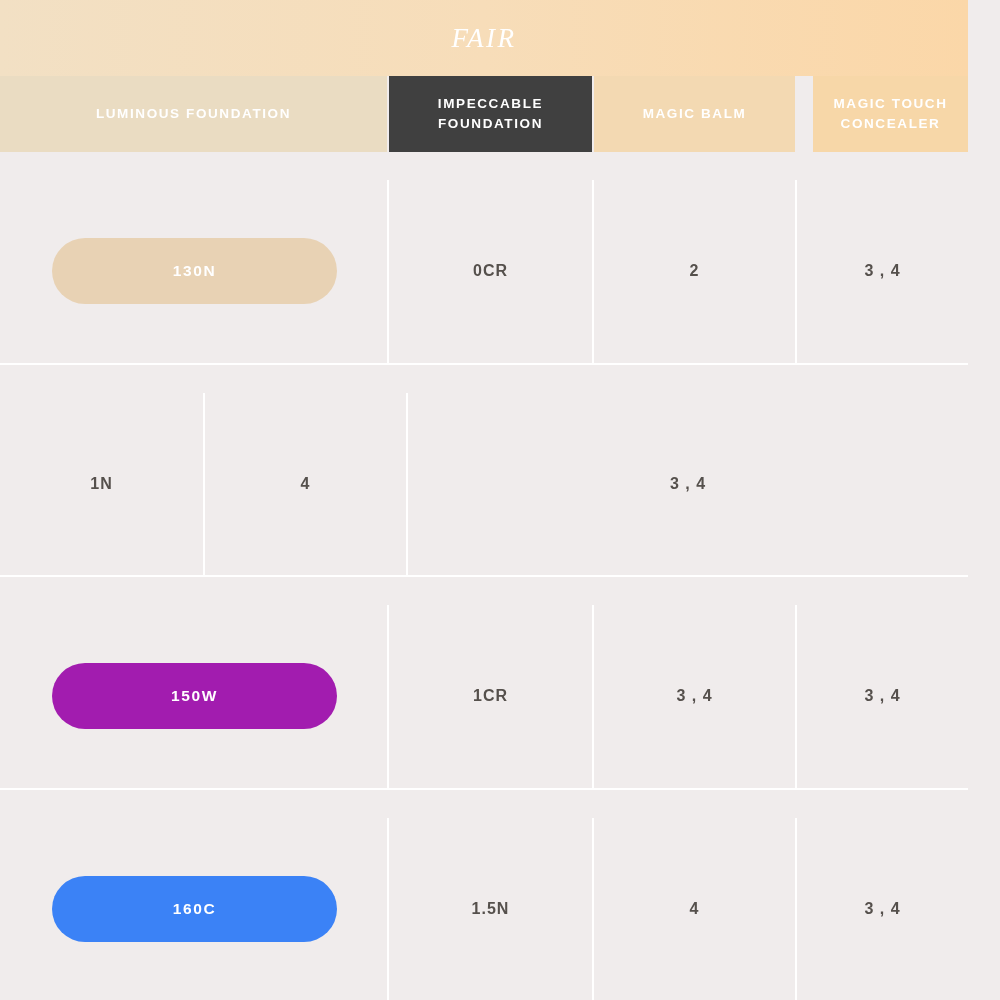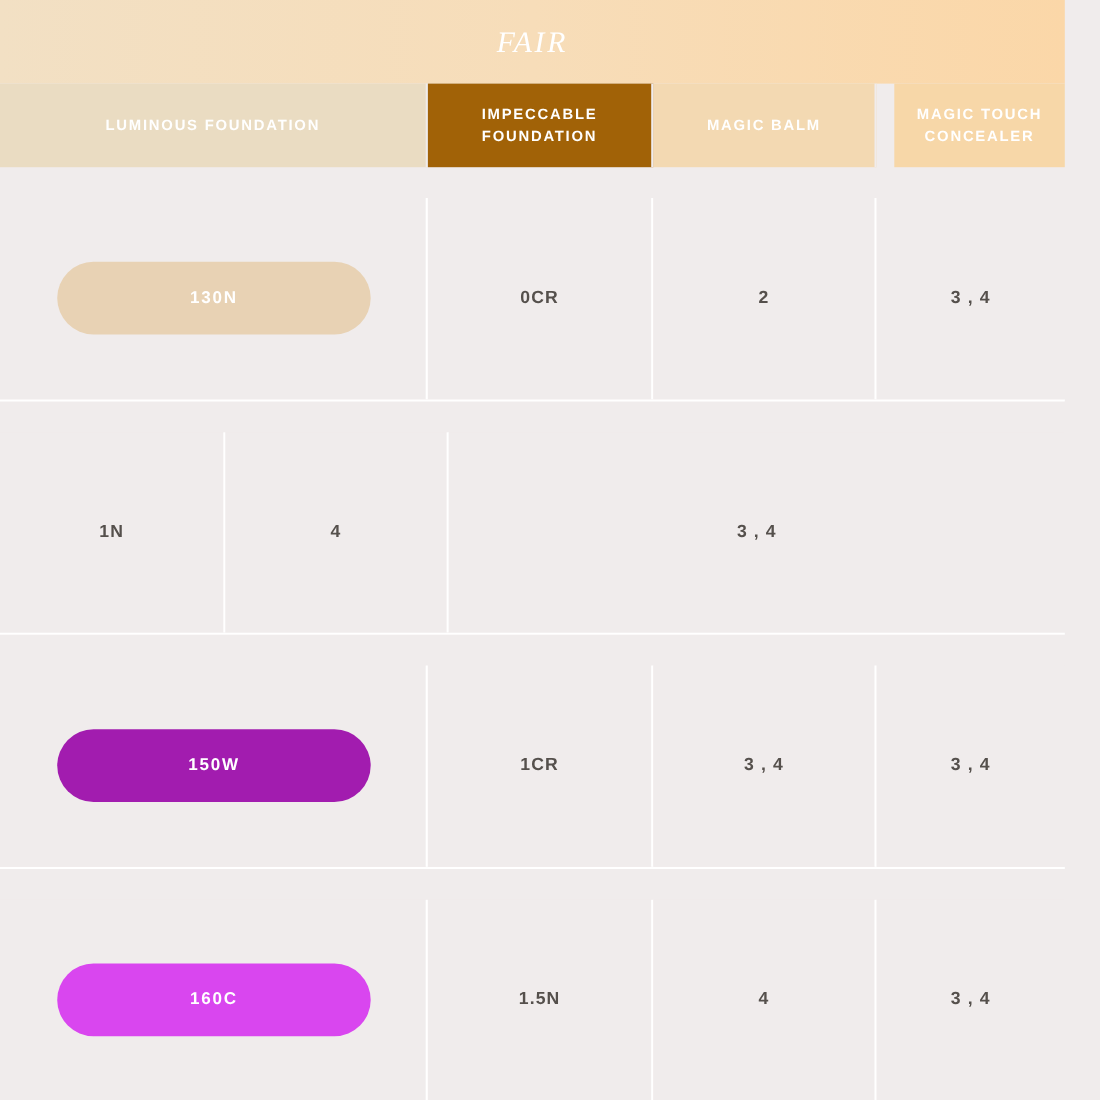--- a/index.html
+++ b/index.html
@@ -115,21 +115,21 @@
 <body>
 
 <div class="shade-table">
 
   <div class="banner">
     <div class="banner-title">FAIR</div>
   </div>
 
   <div class="header-row">
     <div class="header-cell col-1" style="background: rgb(234, 220, 194);">LUMINOUS FOUNDATION</div>
-    <div class="header-cell col-2" style="background: #a16207;">IMPECCABLE FOUNDATION</div>
+    <div class="header-cell col-2" style="background: #404040;">IMPECCABLE FOUNDATION</div>
     <div class="header-cell col-3" style="background: rgb(243, 217, 178);">MAGIC BALM</div>
     <div class="header-cell col-4" style="background: rgb(247, 215, 168); margin-left: 16px;">MAGIC TOUCH CONCEALER</div>
   </div>
 
   <div class="body">
 
     <div class="row">
       <div class="cell swatch-cell col-1">
         <div class="swatch" style="background: rgb(232, 210, 180);">130N</div>
       </div>
@@ -148,21 +148,21 @@
       <div class="cell swatch-cell col-1">
         <div class="swatch" style="background: #a21caf;">150W</div>
       </div>
       <div class="cell col-2">1CR</div>
       <div class="cell col-3">3 , 4</div>
       <div class="cell col-4">3 , 4</div>
     </div>
 
     <div class="row">
       <div class="cell swatch-cell col-1">
-        <div class="swatch" style="background: #d946ef;">160C</div>
+        <div class="swatch" style="background: #3b82f6;">160C</div>
       </div>
       <div class="cell col-2">1.5N</div>
       <div class="cell col-3">4</div>
       <div class="cell col-4">3 , 4</div>
     </div>
 
   </div>
 </div>
 
 </body></html>

